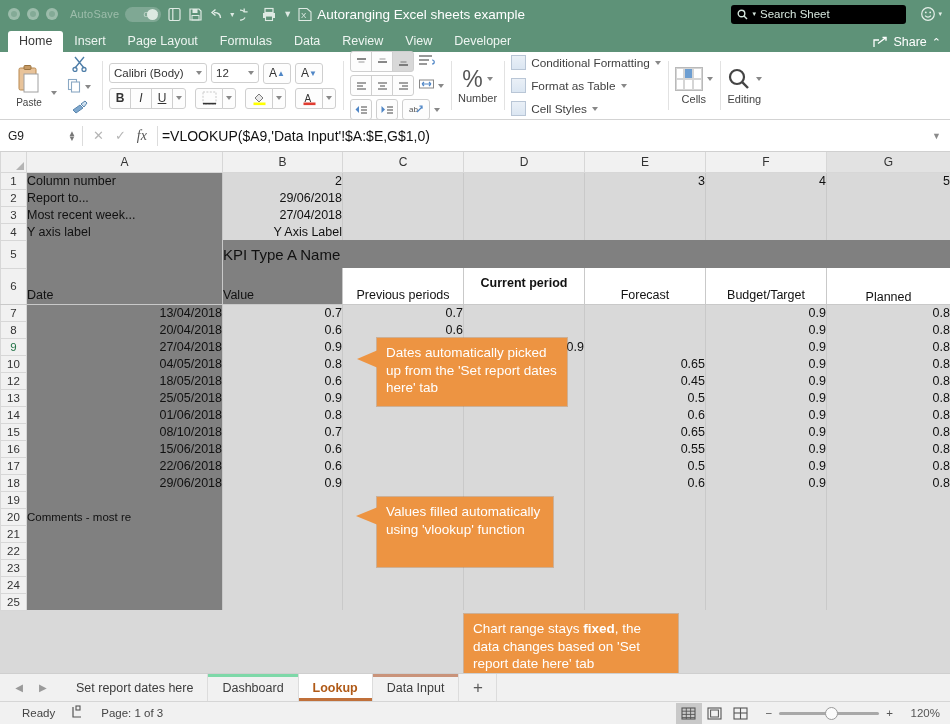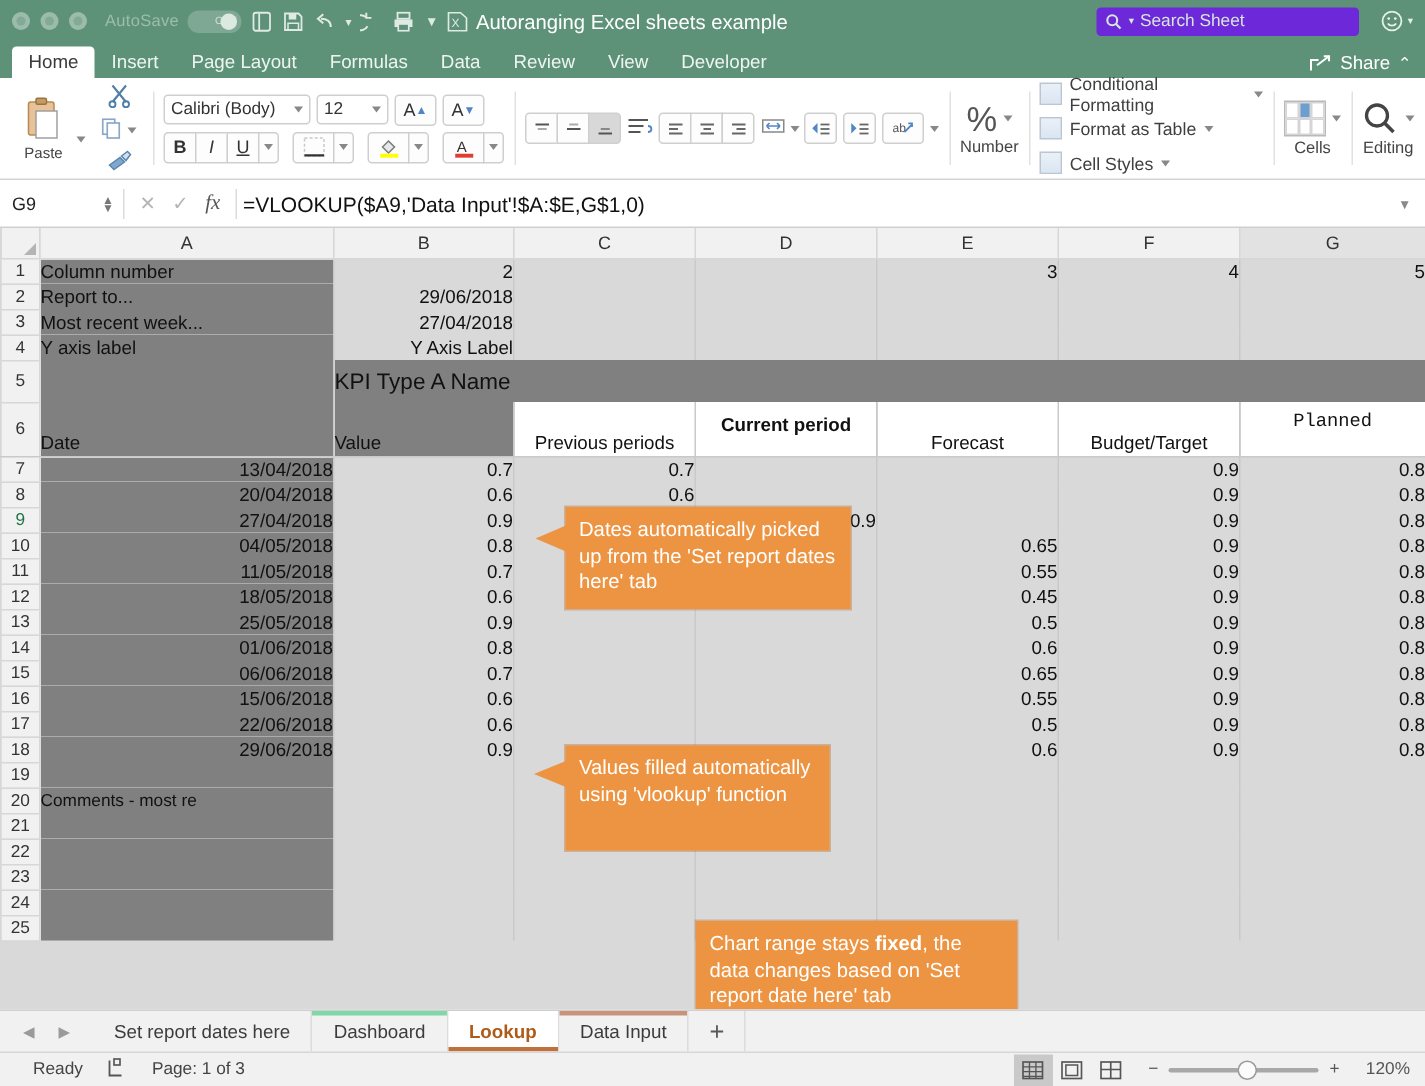--- a/index.html
+++ b/index.html
@@ -26,21 +26,21 @@
     width:36px;height:15px;border-radius:8px;background:#7fa894;
     display:inline-flex;align-items:center;justify-content:flex-end;
     padding:0 3px;color:#cfe0d6;font-size:7px;letter-spacing:.3px;
   }
   .toggle .knob{width:11px;height:11px;border-radius:50%;background:#dce9e1;position:absolute;margin-left:-31px;}
   .tb-icon { color:#e8f1ec; opacity:.93; display:inline-flex; align-items:center; justify-content:center;}
   .tb-icon svg { display:block; }
   .doctitle { color:#ffffff; font-size:13.5px; display:flex; align-items:center; gap:5px;}
   .search-box {
     margin-left:auto; width:175px; height:19px; border-radius:3px;
-    background:#6d28d9; display:flex; align-items:center; gap:4px; padding:0 6px;
+    background:#000000; display:flex; align-items:center; gap:4px; padding:0 6px;
     color:#d6e6dd; font-size:11.5px;
   }
   .smiley { color:#e6f0ea; margin-left:8px; display:flex; align-items:center; gap:2px;}
 
   
   .ribbontabs {
     position:absolute; left:0; top:28px; width:950px; height:24px;
     background:#5e9278; display:flex; align-items:flex-end; padding-left:8px;
   }
   .rtab {
@@ -361,21 +361,21 @@
             </div>
             <div class="sqbtn" style="width:14px;">
                 <span class="caret"></span>
               </div>
           </div>
         </div>
       </div>
     </div>
 
     <div class="rgroup">
-      <div style="display:flex;flex-direction:row;gap:3px;">
+      <div style="display:flex;flex-direction:column;gap:3px;">
         <div style="display:flex;gap:4px;align-items:center;">
           <div class="bargrp">
             <div class="sqbtn">
                 <svg width="13" height="12" viewBox="0 0 13 12">
                   <line x1="2" y1="3" x2="11" y2="3" stroke="#555" stroke-width="1.4"></line>
                   <line x1="3.5" y1="6" x2="9.5" y2="6" stroke="#aaa" stroke-width="1.2"></line>
                 </svg>
               </div>
             <div class="sqbtn">
                 <svg width="13" height="12" viewBox="0 0 13 12">
@@ -614,21 +614,21 @@
       </tr>
 
       <tr style="height:36px" class="rowline">
         <td class="rowhead">6</td>
         <td class="cell gray-dark" style="vertical-align:bottom;padding-bottom:2px;">Date</td>
         <td class="cell gray-dark" style="vertical-align:bottom;padding-bottom:2px;">Value</td>
         <td class="cell white c hdr-prev" style="vertical-align:bottom;padding-bottom:2px;">Previous periods</td>
         <td class="cell white c hdr-cur" style="vertical-align:bottom;padding-bottom:14px;">Current period</td>
         <td class="cell white c hdr-fc" style="vertical-align:bottom;padding-bottom:2px;">Forecast</td>
         <td class="cell white c hdr-bt" style="vertical-align:bottom;padding-bottom:2px;">Budget/Target</td>
-        <td class="cell white c hdr-pl" style="vertical-align:bottom;padding-bottom:16px;font-family:Liberation Mono, monospace;">Planned</td>
+        <td class="cell white c hdr-pl" style="vertical-align:bottom;padding-bottom:0;">Planned</td>
       </tr>
 
       <tr style="height:17px">
         <td class="rowhead">7</td>
         <td class="cell gray-dark r">13/04/2018</td>
         <td class="cell gray-light r">0.7</td>
         <td class="cell gray-light r">0.7</td>
         <td class="cell gray-light r"></td>
         <td class="cell gray-light r"></td>
         <td class="cell gray-light r">0.9</td>
@@ -658,30 +658,20 @@
         <td class="rowhead">10</td>
         <td class="cell gray-dark r">04/05/2018</td>
         <td class="cell gray-light r">0.8</td>
         <td class="cell gray-light r"></td>
         <td class="cell gray-light r"></td>
         <td class="cell gray-light r">0.65</td>
         <td class="cell gray-light r">0.9</td>
         <td class="cell gray-light r">0.8</td>
       </tr>
       <tr style="height:17px">
-        <td class="rowhead">11</td>
-        <td class="cell gray-dark r">11/05/2018</td>
-        <td class="cell gray-light r">0.7</td>
-        <td class="cell gray-light r"></td>
-        <td class="cell gray-light r"></td>
-        <td class="cell gray-light r">0.55</td>
-        <td class="cell gray-light r">0.9</td>
-        <td class="cell gray-light r">0.8</td>
-      </tr>
-      <tr style="height:17px">
         <td class="rowhead">12</td>
         <td class="cell gray-dark r">18/05/2018</td>
         <td class="cell gray-light r">0.6</td>
         <td class="cell gray-light r"></td>
         <td class="cell gray-light r"></td>
         <td class="cell gray-light r">0.45</td>
         <td class="cell gray-light r">0.9</td>
         <td class="cell gray-light r">0.8</td>
       </tr>
       <tr style="height:17px">
@@ -699,21 +689,21 @@
         <td class="cell gray-dark r">01/06/2018</td>
         <td class="cell gray-light r">0.8</td>
         <td class="cell gray-light r"></td>
         <td class="cell gray-light r"></td>
         <td class="cell gray-light r">0.6</td>
         <td class="cell gray-light r">0.9</td>
         <td class="cell gray-light r">0.8</td>
       </tr>
       <tr style="height:17px">
         <td class="rowhead">15</td>
-        <td class="cell gray-dark r">06/06/2018</td>
+        <td class="cell gray-dark r">08/10/2018</td>
         <td class="cell gray-light r">0.7</td>
         <td class="cell gray-light r"></td>
         <td class="cell gray-light r"></td>
         <td class="cell gray-light r">0.65</td>
         <td class="cell gray-light r">0.9</td>
         <td class="cell gray-light r">0.8</td>
       </tr>
       <tr style="height:17px">
         <td class="rowhead">16</td>
         <td class="cell gray-dark r">15/06/2018</td>

